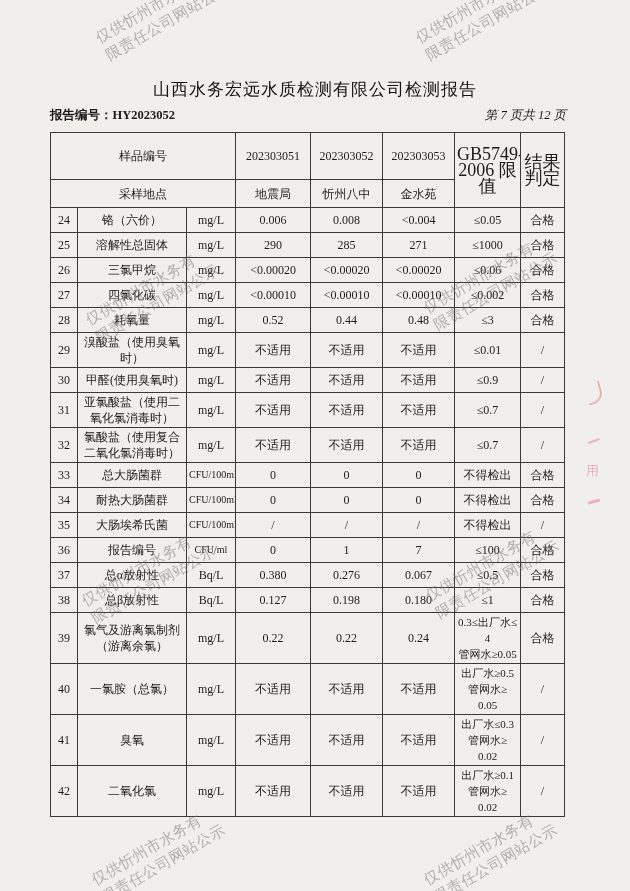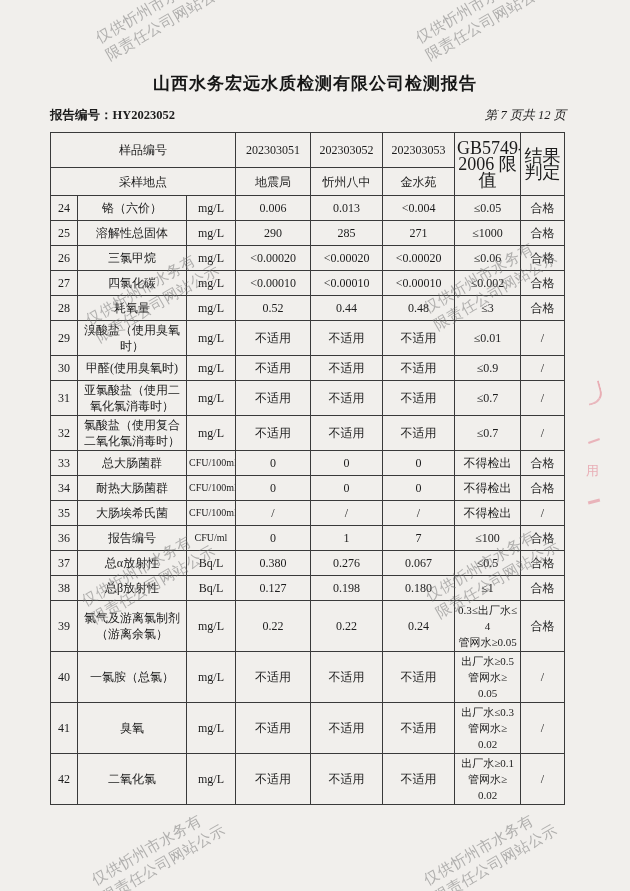--- a/index.html
+++ b/index.html
@@ -10,24 +10,24 @@
     margin: 0 auto;
     background: #f1efec;
     overflow: hidden;
     font-family: "Liberation Serif", "DejaVu Serif", serif;
     color: #1c1c1c;
   }
 
   
   .doc-title {
     position: absolute;
-    top: 72px; left: 0; right: 0;
+    top: 78px; left: 0; right: 0;
     text-align: center;
     font-size: 17px;
-    font-weight: bold;
+    font-weight: normal;
     letter-spacing: 1px;
     color: #161616;
   }
   .report-line {
     position: absolute;
     top: 107px; left: 50px; right: 64px;
     display: flex;
     justify-content: space-between;
     font-size: 12.5px;
   }
@@ -44,21 +44,21 @@
   }
   table.report td, table.report th {
     border: 1px solid #3a3a3a;
     padding: 1px 2px;
     text-align: center;
     vertical-align: middle;
     font-weight: normal;
     line-height: 16px;
     overflow: hidden;
   }
-  tr.hdr-row-1 { height: 35px; }
+  tr.hdr-row-1 { height: 47px; }
   tr.hdr-row-2 { height: 28px; }
   tr.body-row  { height: 25px; }
   .cell-item { text-align: left; padding-left: 5px; font-family: Liberation Serif, serif; }
   .unit-small { font-size: 10px; }
   .limit-multi { font-size: 11px; line-height: 14px; white-space: pre-line; }
   .hdr-two-line { white-space: pre-line; line-height: 27px; font-size: 18px; }
 
   
   .wm {
     position: absolute;
@@ -137,21 +137,21 @@
           <td>忻州八中</td>
           <td>金水苑</td>
         </tr>
       </tbody>
       <tbody>
           <tr class="body-row">
       <td>24</td>
       <td class="cell-item">铬（六价）</td>
       <td class="cell-unit">mg/L</td>
       <td>0.006</td>
-      <td>0.013</td>
+      <td>0.008</td>
       <td>&lt;0.004</td>
       <td>≤0.05</td>
       <td>合格</td>
     </tr>
           <tr class="body-row">
       <td>25</td>
       <td class="cell-item">溶解性总固体</td>
       <td class="cell-unit">mg/L</td>
       <td>290</td>
       <td>285</td>

